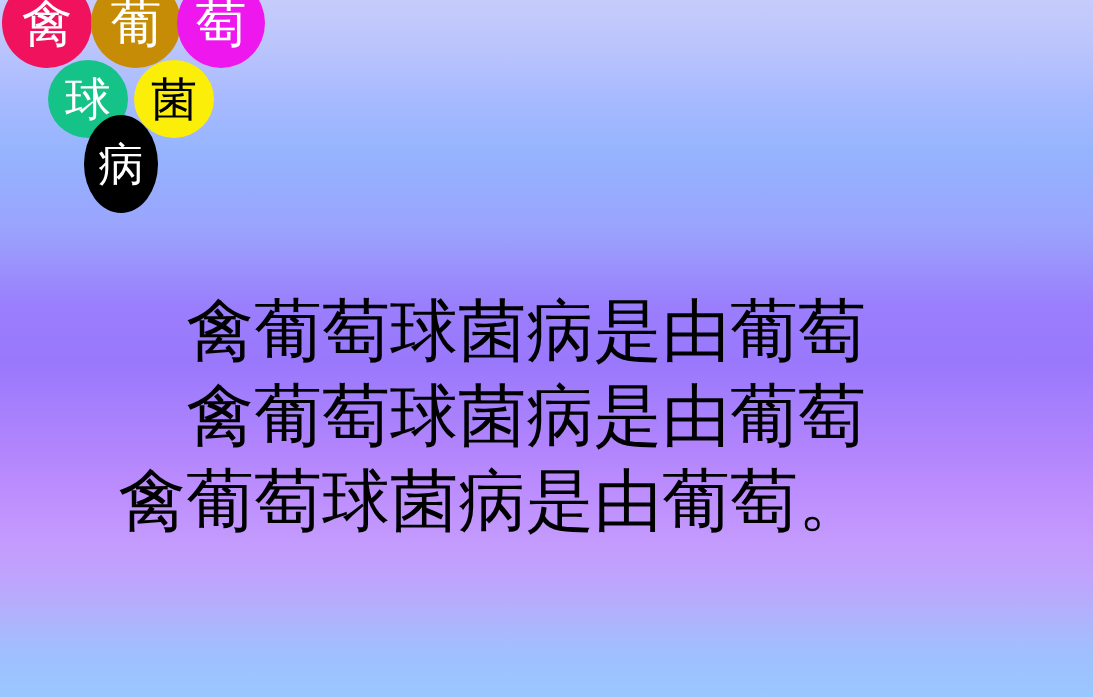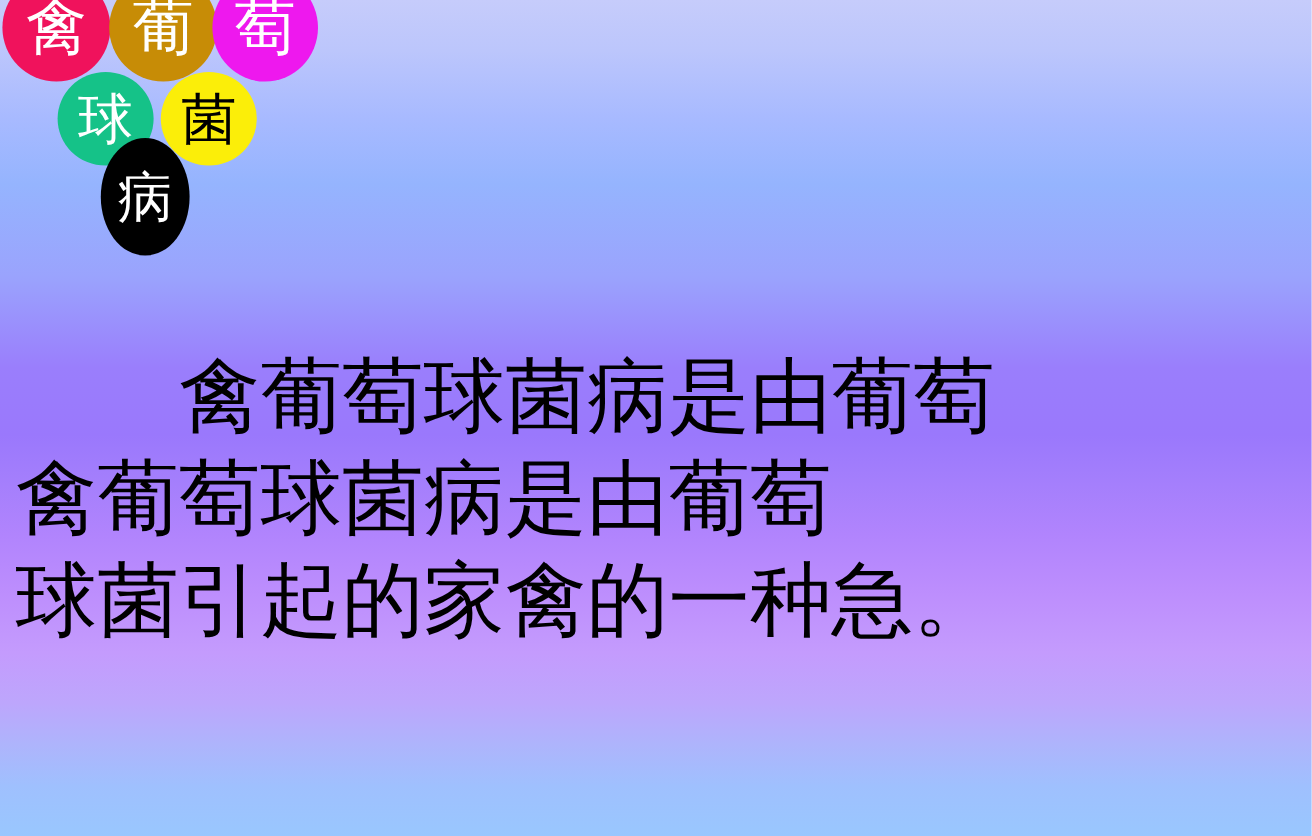--- a/index.html
+++ b/index.html
@@ -119,22 +119,21 @@
     background: #000000;
   }
   .bub-bing .glyph { font-size: 46px; color: #ffffff; }
 
   
   .body-text {
     position: absolute;
     left: 0;
     top: 288px;
     width: 866px;
-    text-align: left;
-    padding-left: 13px;
+    text-align: right;
   }
 
   .text-line {
     font-family: "DejaVu Serif", "Liberation Serif", serif;
     font-size: 68px;
     line-height: 85px;
     color: #000000;
     letter-spacing: 0px;
     white-space: pre;
   }
@@ -168,16 +167,16 @@
 
     <div class="bubble bub-bing">
       <span class="glyph">病</span>
     </div>
 
   </div>
 
   <div class="body-text">
     <div class="text-line">　　禽葡萄球菌病是由葡萄</div>
     <div class="text-line">禽葡萄球菌病是由葡萄</div>
-    <div class="text-line">球菌引起的家禽的一种急。</div>
+    <div class="text-line">禽葡萄球菌病是由葡萄。</div>
   </div>
 
 </div>
 
 </body></html>

